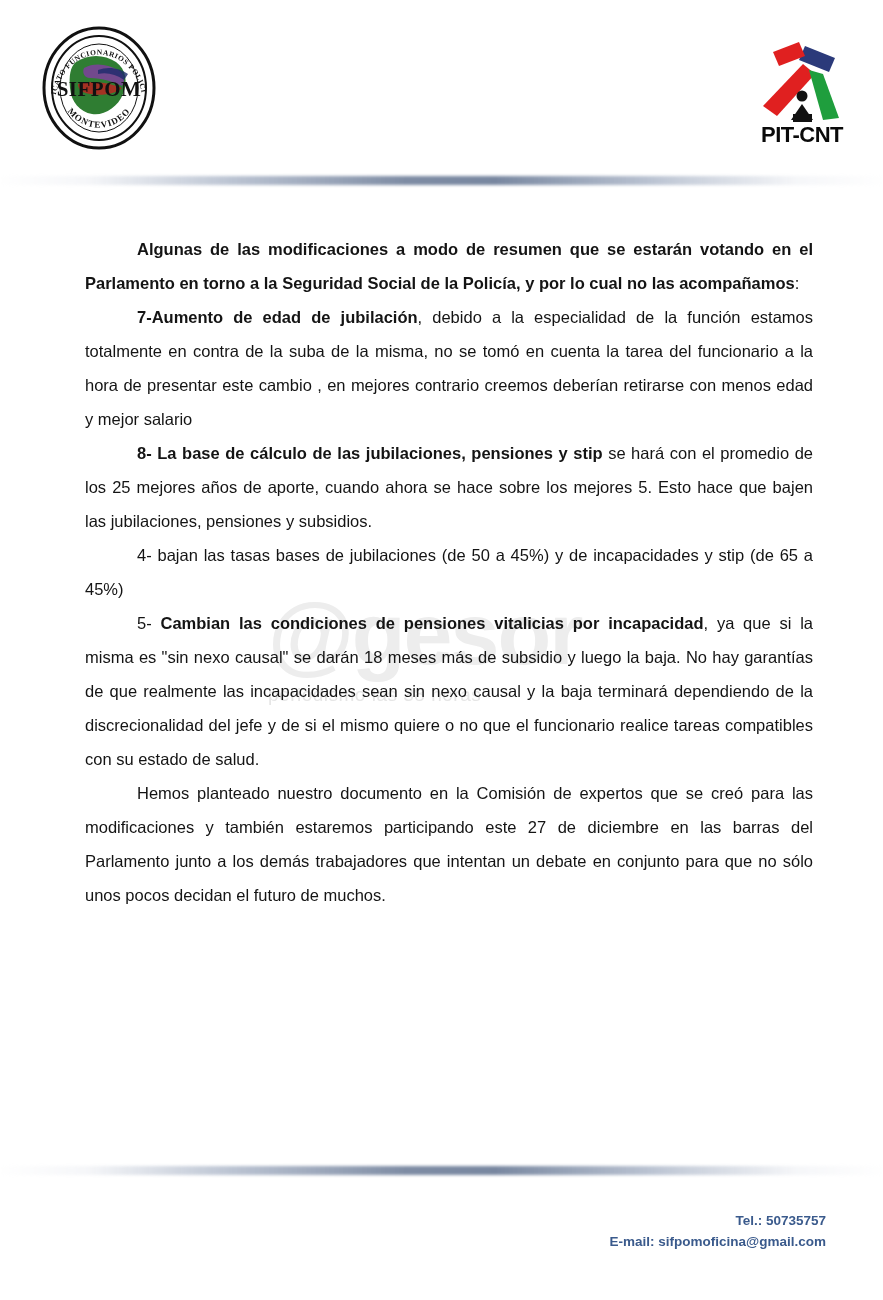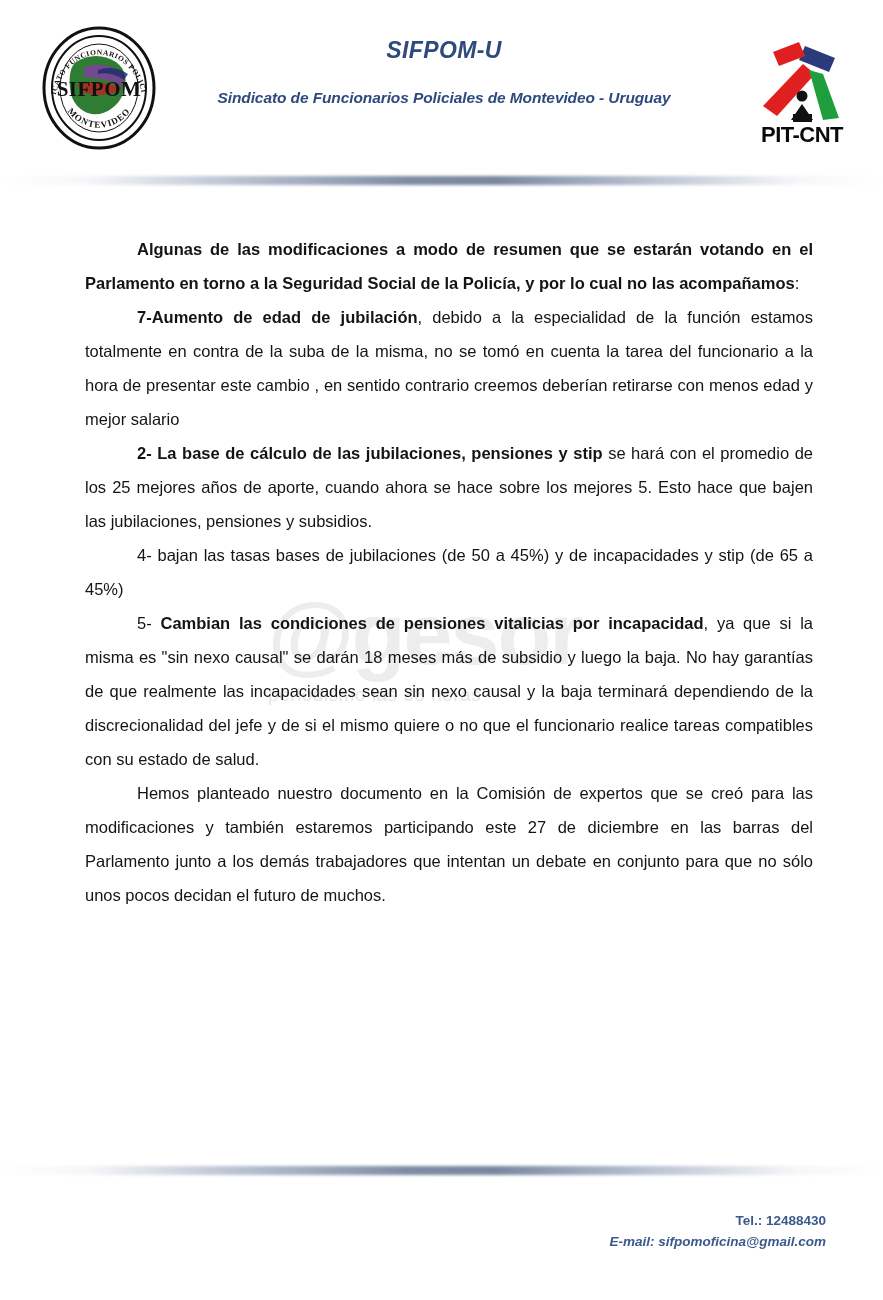--- a/index.html
+++ b/index.html
@@ -135,21 +135,20 @@
     position: absolute;
     right: 57px;
     top: 1210px;
     text-align: right;
     color: #3a5a8c;
     font-size: 13.5px;
     font-weight: bold;
     line-height: 21px;
   }
   .footer .f-email {
-    font-style: italic;
     text-align: center;
   }
 </style>
 </head>
 <body>
 
 <div class="letterhead">
 
   <div class="seal-wrap">
     <svg viewBox="0 0 122 128" width="122" height="128" aria-hidden="true">
@@ -168,24 +167,20 @@
       <text x="61" y="72" text-anchor="middle" font-family="'Liberation Serif', serif" font-size="21" font-weight="bold" fill="#111" letter-spacing="0.5">SIFPOM</text>
       <text font-family="'Liberation Serif', serif" font-size="7.4" font-weight="bold" fill="#111" letter-spacing="0.6">
         <textPath href="#arcTop" startOffset="50%" text-anchor="middle">SINDICATO FUNCIONARIOS POLICIALES</textPath>
       </text>
       <text font-family="'Liberation Serif', serif" font-size="9" font-weight="bold" fill="#111" letter-spacing="1">
         <textPath href="#arcBot" startOffset="50%" text-anchor="middle">MONTEVIDEO</textPath>
       </text>
     </svg>
   </div>
 
-  <div class="head-titles">
-    <div class="head-title-main">SIFPOM-U</div>
-    <div class="head-title-sub">Sindicato de Funcionarios Policiales de Montevideo - Uruguay</div>
-  </div>
 
   <div class="pit-wrap">
     <svg viewBox="0 0 118 118" width="118" height="118" aria-hidden="true">
 
       <path d="M62,16 L92,28 L86,42 L56,30 Z" fill="#2b3a7a"></path>
 
       <path d="M30,22 L56,12 L62,26 L36,36 Z" fill="#e02020"></path>
 
       <path d="M60,34 L72,44 L34,86 L20,76 Z" fill="#e02020"></path>
 
@@ -204,30 +199,30 @@
 
 <div class="watermark">
   <div class="wm-main">@gesor</div>
   <div class="wm-sub">periodismo las 38 horas</div>
 </div>
 
 <div class="doc-body">
 
   <p class="para bold-all"><span>Algunas de las modificaciones a modo de resumen que se estarán votando en el Parlamento en torno a la Seguridad Social de la Policía, y por lo cual no las acompañamos</span><span style="font-weight:normal">:</span></p>
 
-  <p class="para"><b>7-Aumento  de edad de jubilación</b><span>, debido a la especialidad de la función estamos totalmente en contra de la suba de la misma, no se tomó en cuenta la tarea del funcionario a la hora de presentar este cambio , en sentido contrario creemos deberían retirarse con menos edad y mejor salario</span></p>
-
-  <p class="para"><b>2- La base de cálculo de las jubilaciones, pensiones y stip</b><span> se hará con el promedio de los 25 mejores años de aporte, cuando ahora se hace sobre los mejores 5. Esto hace que bajen las jubilaciones, pensiones y subsidios.</span></p>
+  <p class="para"><b>7-Aumento  de edad de jubilación</b><span>, debido a la especialidad de la función estamos totalmente en contra de la suba de la misma, no se tomó en cuenta la tarea del funcionario a la hora de presentar este cambio , en mejores contrario creemos deberían retirarse con menos edad y mejor salario</span></p>
+
+  <p class="para"><b>8- La base de cálculo de las jubilaciones, pensiones y stip</b><span> se hará con el promedio de los 25 mejores años de aporte, cuando ahora se hace sobre los mejores 5. Esto hace que bajen las jubilaciones, pensiones y subsidios.</span></p>
 
 
   <p class="para"><span>4- bajan las tasas bases de jubilaciones (de 50 a 45%) y de incapacidades y stip (de 65 a 45%)</span></p>
 
   <p class="para"><span>5- </span><b>Cambian las condiciones de pensiones vitalicias por incapacidad</b><span>, ya que si la misma es "sin nexo causal" se darán 18 meses más de subsidio y luego la baja. No hay garantías de que realmente las incapacidades sean sin nexo causal y la baja terminará dependiendo de la discrecionalidad del jefe y de si el mismo quiere o no que el funcionario realice tareas compatibles con su estado de salud.</span></p>
 
   <p class="para">Hemos planteado nuestro documento en la Comisión de expertos que se creó para las modificaciones y también estaremos participando este 27 de diciembre en las barras del Parlamento junto a los demás trabajadores que intentan un debate en conjunto para que no sólo unos pocos decidan el futuro de muchos.</p>
 </div>
 
 <div class="rule rule-bottom"></div>
 
 <div class="footer">
-  <div>Tel.: 12488430</div>
+  <div>Tel.: 50735757</div>
   <div class="f-email">E-mail: sifpomoficina@gmail.com</div>
 </div>
 
 </body></html>

